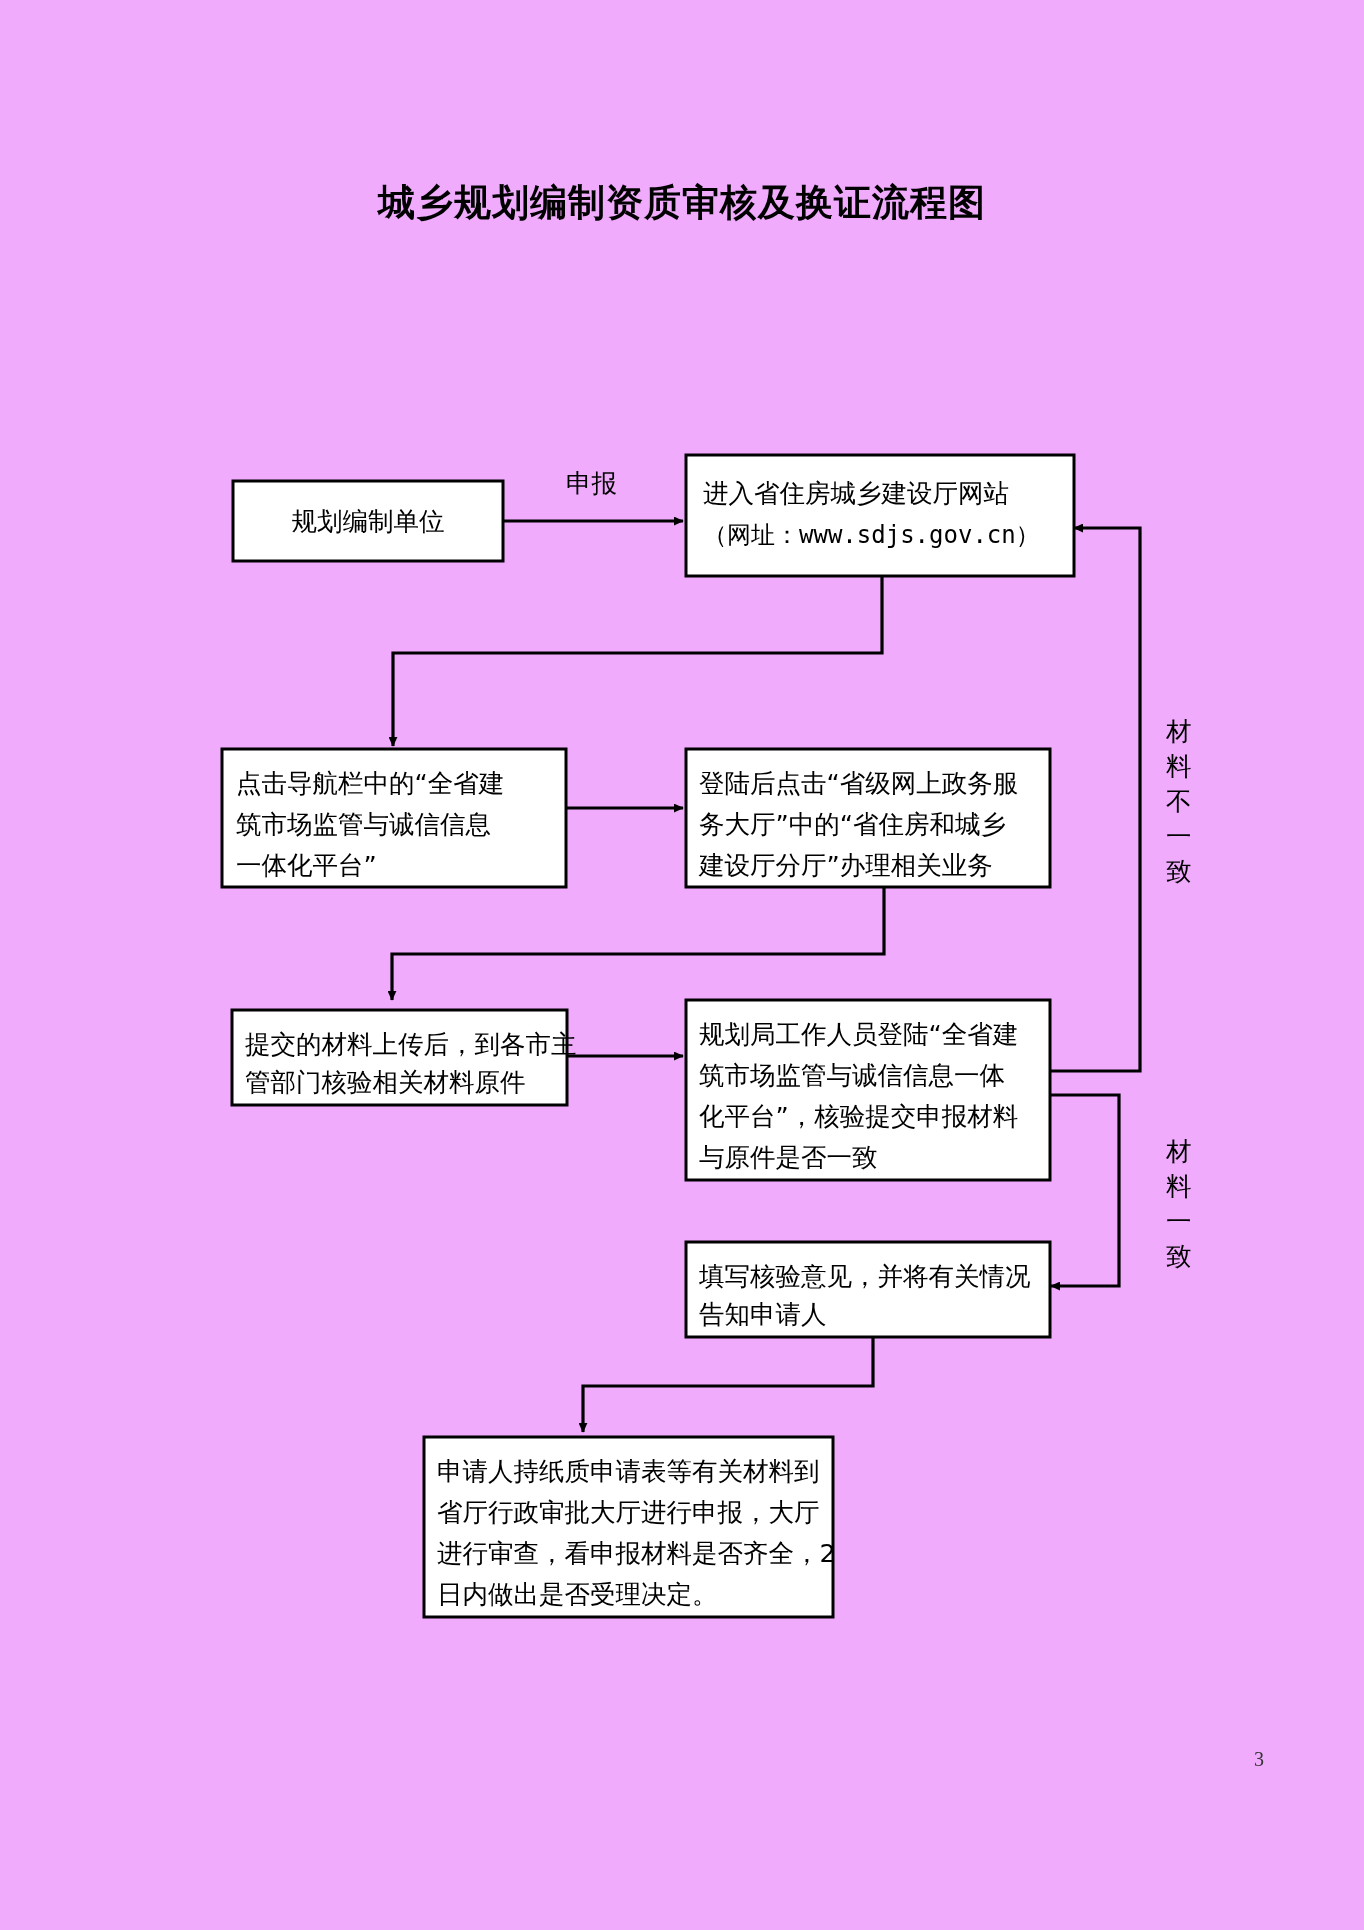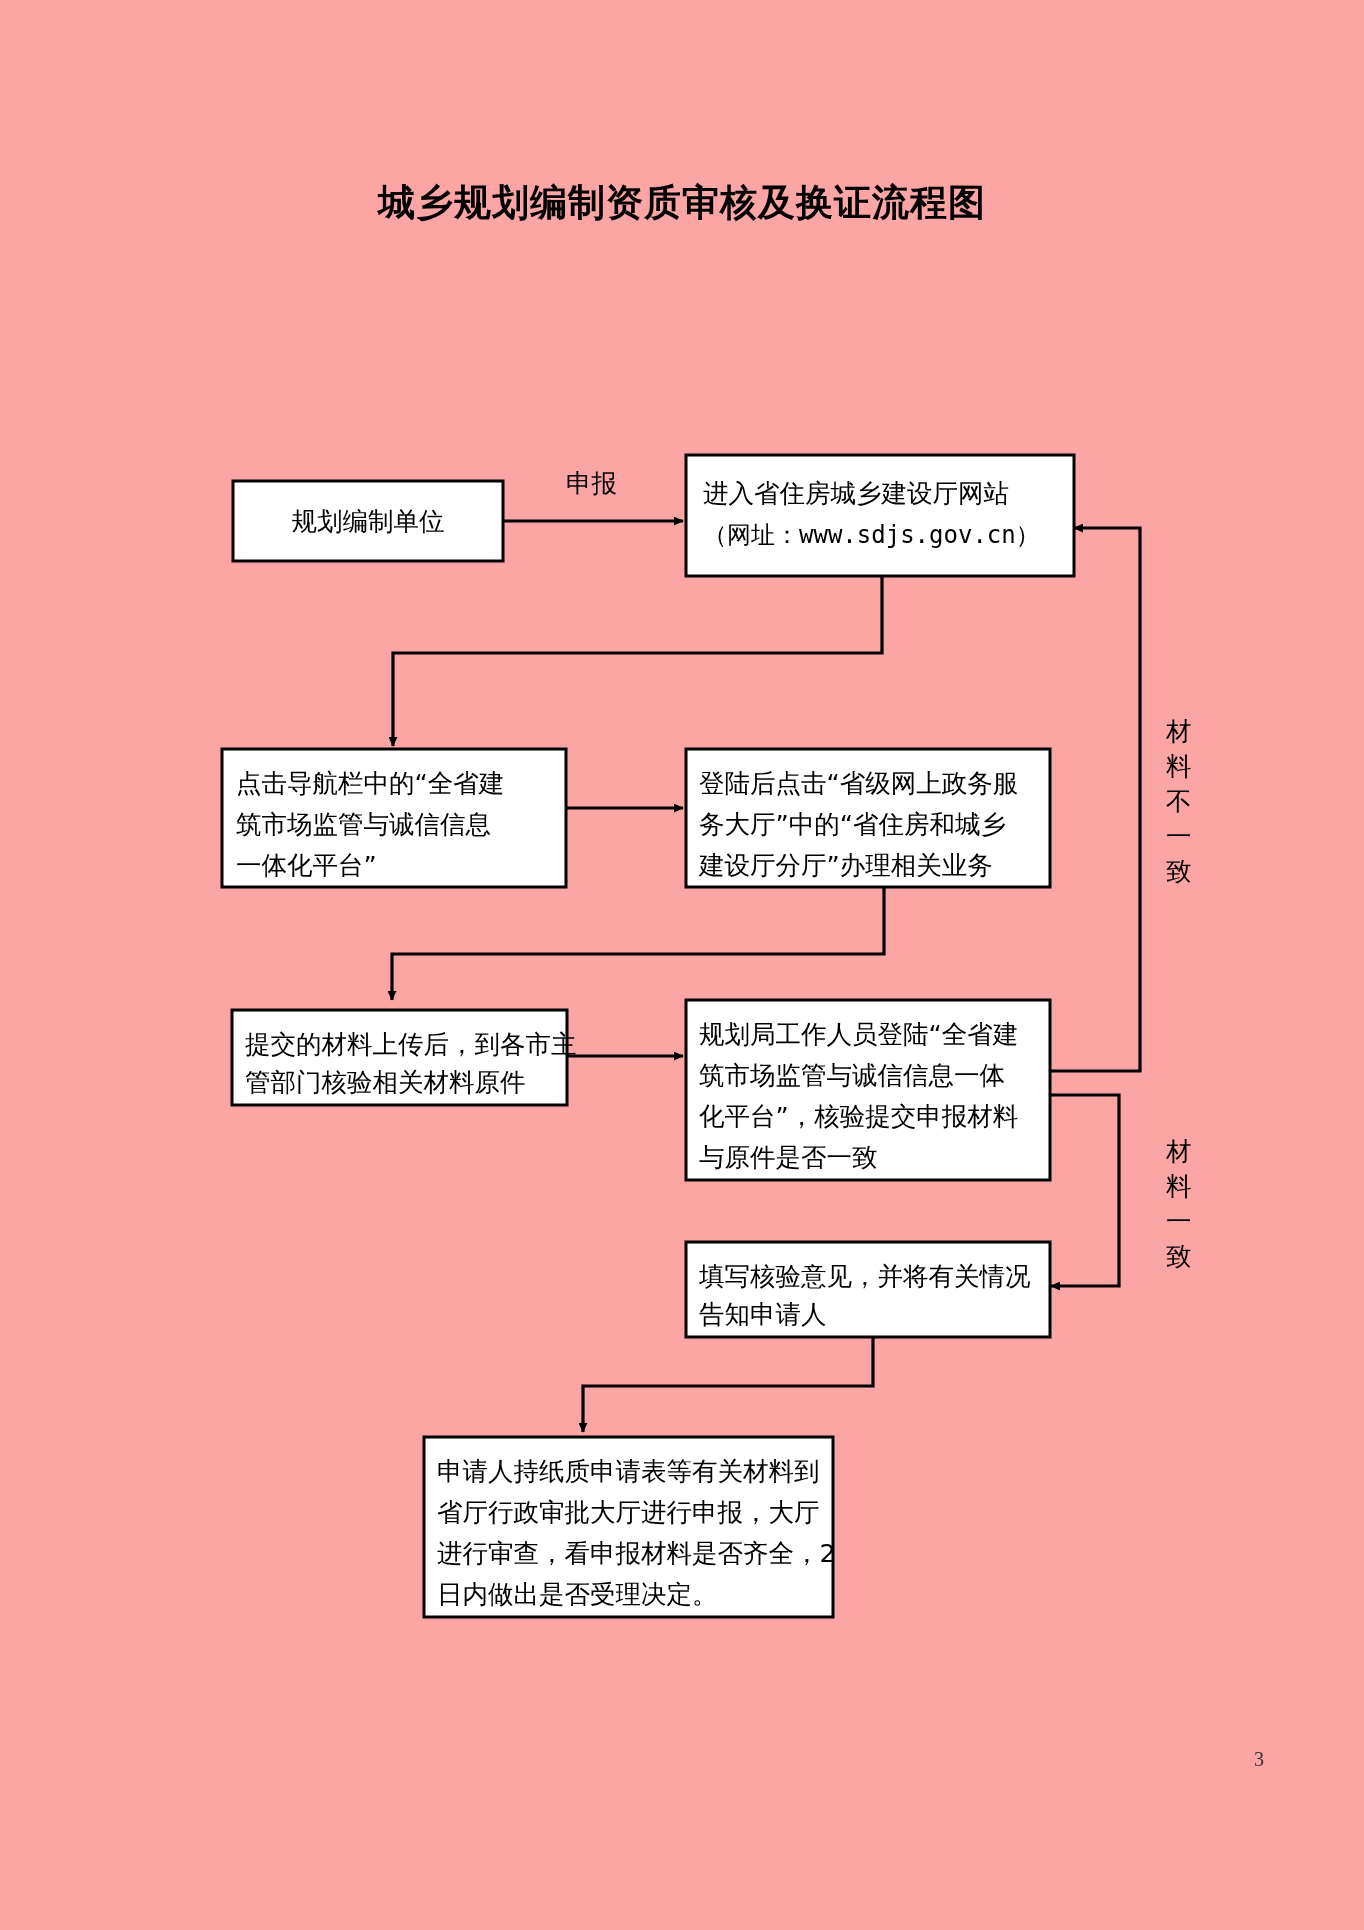--- a/index.html
+++ b/index.html
@@ -8,21 +8,21 @@
     padding: 0;
     background: #ffffff;
   }
   body {
     font-family: "Liberation Sans", "DejaVu Sans", sans-serif;
   }
   .page {
     position: relative;
     width: 1364px;
     height: 1930px;
-    background: #fca5a5;
+    background: #f0abfc;
     overflow: hidden;
   }
   .doc-title {
     position: absolute;
     left: 0;
     top: 178px;
     width: 1364px;
     text-align: center;
     font-size: 37px;
     font-weight: bold;

